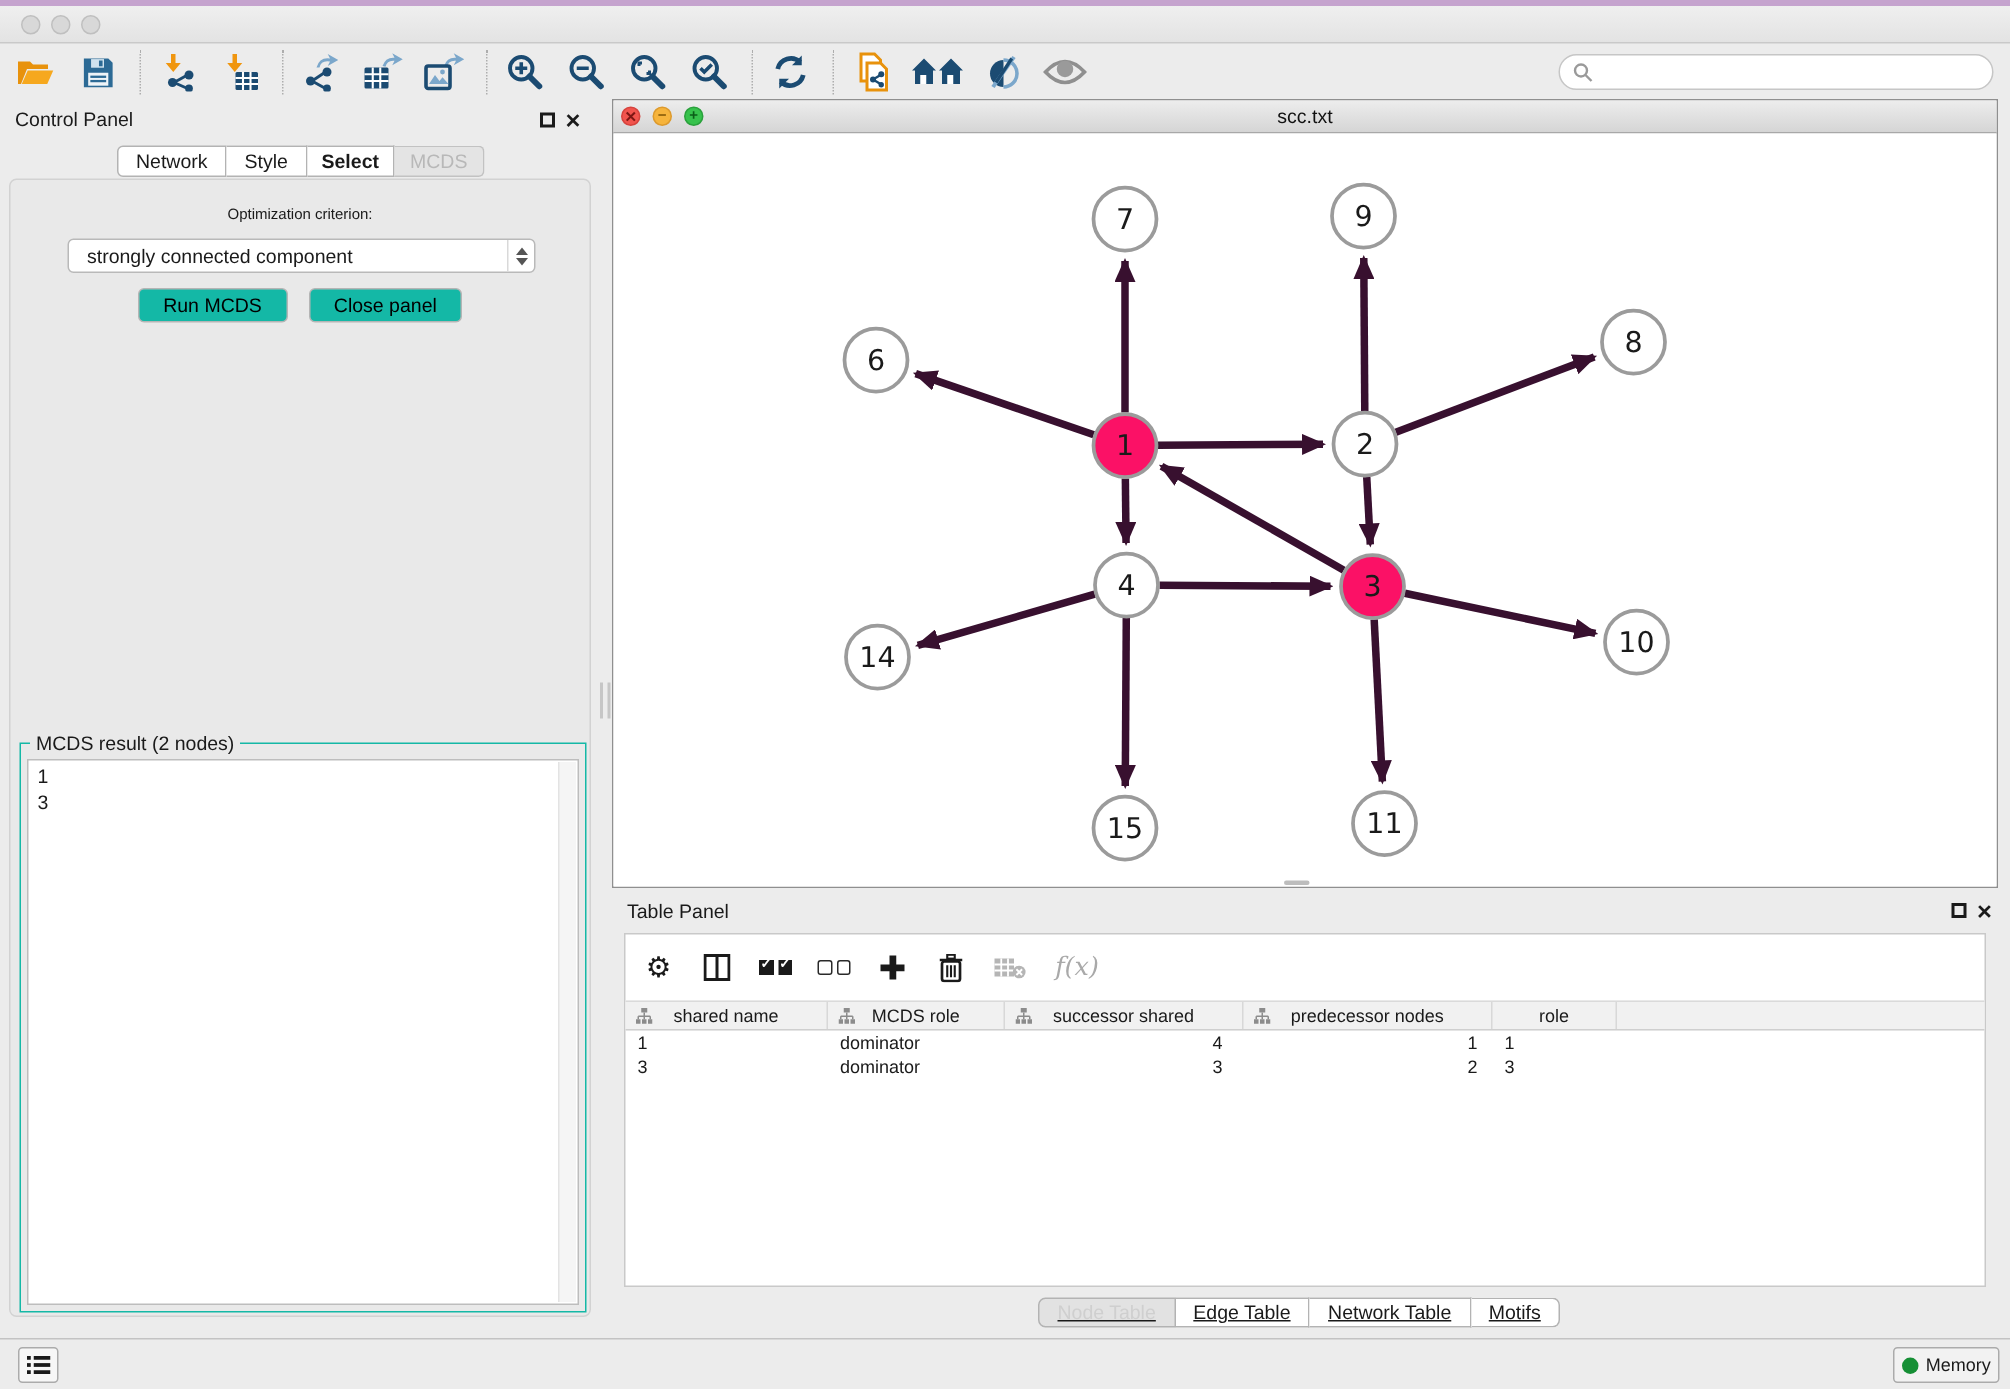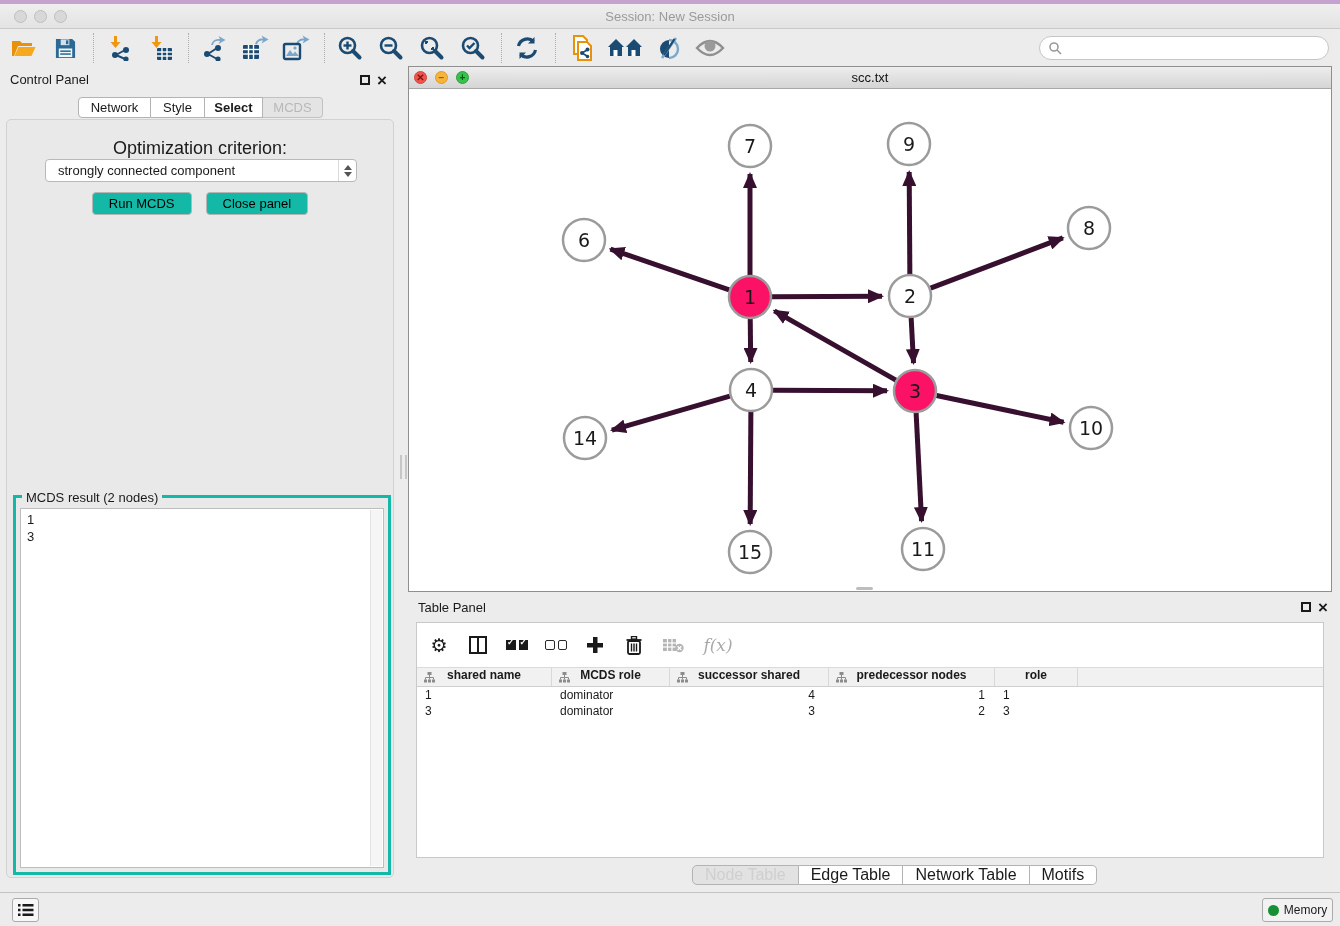--- a/index.html
+++ b/index.html
@@ -26,32 +26,32 @@
   .cp-title { position:absolute; left:10px; top:72px; font-size:13px; }
   .panel-float { position:absolute; width:10px; height:10px; border:2px solid #1a1a1a; background:transparent; }
   .panel-close { position:absolute; font-size:17px; font-weight:bold; line-height:12px; color:#1a1a1a; }
   .cp-tabs { position:absolute; left:78px; top:97px; display:flex; height:21px; font-size:13px; }
   .cp-tab { background:#fff; border:1px solid #b3b3b3; border-left:none; line-height:19px; text-align:center; }
   .cp-tab:first-child { border-left:1px solid #b3b3b3; border-radius:4px 0 0 4px; }
   .cp-tab:last-child { border-radius:0 4px 4px 0; }
   .cp-tab.active { background:#e4e4e4; color:#b8b8b8; border-color:#c2c2c2; }
   .cp-content { position:absolute; left:6px; top:119px; width:388px; height:759px;
                 background:#e9e9e9; border:1px solid #d2d2d2; border-radius:5px; }
-  .opt-label { position:absolute; left:0; right:0; top:18px; text-align:center; font-size:18px; }
+  .opt-label { position:absolute; left:0; right:0; top:18px; text-align:center; font-size:10px; }
   .criterion { position:absolute; left:38px; top:39px; width:312px; height:23px; background:#fff;
                border:1px solid #b9b9b9; border-radius:4px; font-size:13px; line-height:21px;
                padding-left:12px; display:flex; align-items:center; }
   .stepper { margin-left:auto; width:18px; height:100%; border-left:1px solid #d9d9d9;
              display:flex; flex-direction:column; align-items:center; justify-content:center; gap:2px; }
   .tri-up { width:0; height:0; border-left:4px solid transparent; border-right:4px solid transparent; border-bottom:5px solid #555; }
   .tri-dn { width:0; height:0; border-left:4px solid transparent; border-right:4px solid transparent; border-top:5px solid #555; }
   .btn-row { position:absolute; left:0; right:0; top:72px; display:flex; justify-content:center; gap:14px; }
   .btn { background:#14b8a6; border:1px solid #b5b5b5; border-radius:4px; font-size:13px; height:23px;
          line-height:21px; padding:0 16px; }
-  .result-group { position:absolute; left:6px; top:375px; width:378px; height:380px; border:3px solid #14b8a6; }
+  .result-group { position:absolute; left:6px; top:375px; width:378px; height:380px; border:1px solid #14b8a6; }
   .result-legend { position:absolute; top:-8px; left:6px; background:#e9e9e9; padding:0 4px; font-size:13px; }
   .result-area { position:absolute; left:4px; top:10px; right:4px; bottom:4px; background:#fff; border:1px solid #bdbdbd; }
   .result-scroll { position:absolute; top:1px; right:1px; bottom:1px; width:12px; background:#f5f5f5; border-left:1px solid #e3e3e3; }
   .result-line { font-size:13px; line-height:17px; padding-left:6px; }
   .result-area .result-line:first-child { padding-top:2px; }
 
   
   .divider-grip { position:absolute; left:400px; top:455px; width:7px; height:24px;
                   border-left:2px solid #c6c6c6; border-right:2px solid #c6c6c6; }
 
@@ -75,28 +75,28 @@
   .tp-toolbar { height:44px; display:flex; align-items:center; padding-left:11px; gap:17px; }
   .tp-ic { width:22px; height:22px; display:flex; align-items:center; justify-content:center; }
   .gear-glyph { font-size:19px; line-height:20px; color:#1a1a1a; font-family:"DejaVu Sans",sans-serif; }
   .chkpair { display:flex; gap:3px; }
   .chk { width:10px; height:10px; }
   .chk.on { background:#1a1a1a; position:relative; }
   .chk.on:after { content:"✓"; position:absolute; left:1px; top:-3px; color:#fff; font-size:9px; font-weight:bold; }
   .chk.off { border:1.5px solid #2a2a2a; border-radius:2px; }
   .fx { font-family:"DejaVu Serif",serif; font-style:italic; font-size:17px; color:#a9a9a9; }
   .tp-header { display:flex; height:20px; background:#f1f1f1; border-top:1px solid #dadada; border-bottom:1px solid #cfcfcf; font-size:12px; }
-  .th { position:relative; border-right:1px solid #d8d8d8; display:flex; justify-content:center;font-weight:bold; }
+  .th { position:relative; border-right:1px solid #d8d8d8; display:flex; align-items:center; justify-content:center; }
   .th .sort-ic { position:absolute; left:7px; top:4px; }
   .tp-row { display:flex; height:16px; font-size:12px; }
   .td { display:flex; align-items:center; }
   .td.l { padding-left:8px; }
   .td.r { justify-content:flex-end; }
 
-  .bottom-tabs { position:absolute; left:692px; top:865px; display:flex; height:20px; font-size:16px; }
+  .bottom-tabs { position:absolute; left:692px; top:865px; display:flex; height:20px; font-size:13px;text-decoration:underline; }
   .b-tab { background:#fff; border:1px solid #b3b3b3; border-left:none; line-height:18px; text-align:center; padding:0 12px; }
   .b-tab:first-child { border-left:1px solid #b3b3b3; border-radius:5px 0 0 5px; }
   .b-tab:last-child { border-radius:0 5px 5px 0; }
   .b-tab.active { background:#e2e2e2; color:#cfcfcf; }
 
   
   .statusbar { position:absolute; left:0; top:892px; width:1340px; height:34px; background:#ececec; border-top:1px solid #c3c3c3; }
   .list-btn { position:absolute; left:12px; top:5px; width:27px; height:24px; background:#f7f7f7;
               border:1px solid #ababab; border-radius:3px; display:flex; align-items:center; justify-content:center; }
   .memory-btn { position:absolute; right:7px; top:5px; width:71px; height:24px; background:#f2f2f2;
@@ -106,21 +106,20 @@
 </head>
 <body>
 
 <div class="top-strip"></div>
 <div class="titlebar">
   <div class="traffic-inactive">
     <span></span>
     <span></span>
     <span></span>
   </div>
-  <div class="win-title">Session: New Session</div>
 </div>
 
 <div class="toolbar">
   <div class="tbtn">
     <svg width="26" height="24" viewBox="0 0 26 24">
       <path d="M1 20 V5 h8 l2 2 h10 v3 H7 L3 20 z" fill="#e8920c"></path>
       <path d="M3.5 20 l4-9 h17 l-4 9 z" fill="#f6a81e"></path>
     </svg>
   </div>
   <div class="tbtn">

